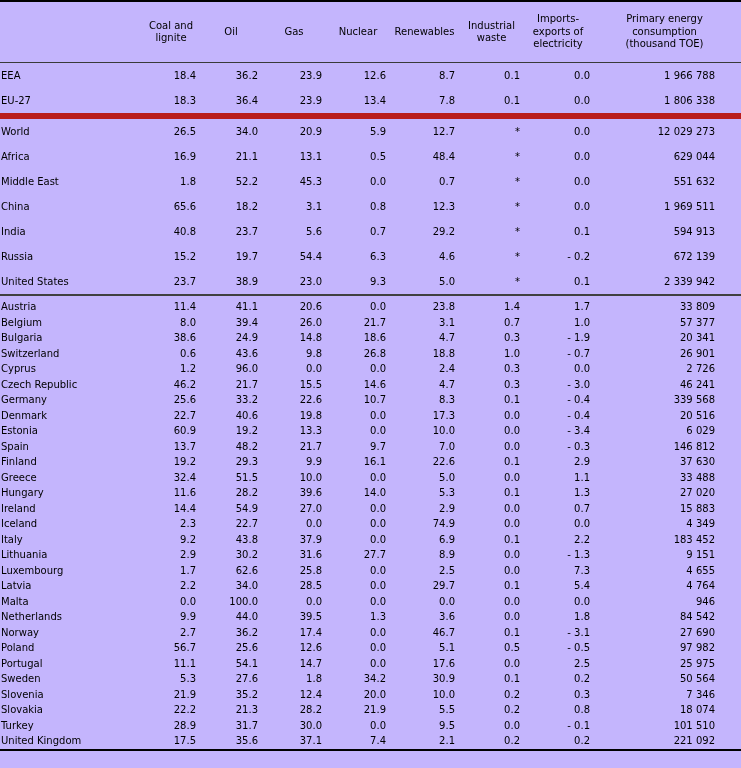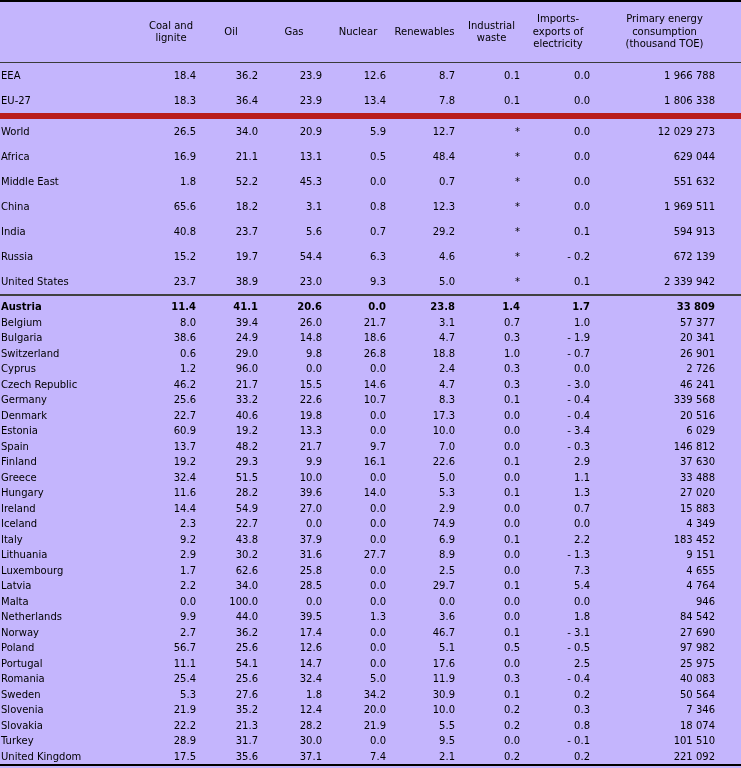--- a/index.html
+++ b/index.html
@@ -72,21 +72,20 @@
     height: 15.5px;
     padding-top: 0;
     padding-bottom: 0;
     vertical-align: middle;
   }
   tbody[data-section="world-regions"] tr:first-child td {
     border-top: 6px solid #b91c1c;
   }
   tbody[data-section="countries"] tr:first-child td {
     border-top: 2px solid #404040;
-    font-weight: bold;
   }
   tbody[data-section="countries"] tr:first-child td {
     padding-top: 3px;
   }
 </style>
 </head>
 <body>
 
 <div class="page">
   <table class="energy">
@@ -247,21 +246,21 @@
           <td class="num col2">14.8</td>
           <td class="num col3">18.6</td>
           <td class="num col4">4.7</td>
           <td class="num col5">0.3</td>
           <td class="num col6">- 1.9</td>
           <td class="num col7">20 341</td>
         </tr>
         <tr>
           <td class="label">Switzerland</td>
           <td class="num col0">0.6</td>
-          <td class="num col1">29.0</td>
+          <td class="num col1">43.6</td>
           <td class="num col2">9.8</td>
           <td class="num col3">26.8</td>
           <td class="num col4">18.8</td>
           <td class="num col5">1.0</td>
           <td class="num col6">- 0.7</td>
           <td class="num col7">26 901</td>
         </tr>
         <tr>
           <td class="label">Cyprus</td>
           <td class="num col0">1.2</td>
@@ -476,31 +475,20 @@
           <td class="num col0">11.1</td>
           <td class="num col1">54.1</td>
           <td class="num col2">14.7</td>
           <td class="num col3">0.0</td>
           <td class="num col4">17.6</td>
           <td class="num col5">0.0</td>
           <td class="num col6">2.5</td>
           <td class="num col7">25 975</td>
         </tr>
         <tr>
-          <td class="label">Romania</td>
-          <td class="num col0">25.4</td>
-          <td class="num col1">25.6</td>
-          <td class="num col2">32.4</td>
-          <td class="num col3">5.0</td>
-          <td class="num col4">11.9</td>
-          <td class="num col5">0.3</td>
-          <td class="num col6">- 0.4</td>
-          <td class="num col7">40 083</td>
-        </tr>
-        <tr>
           <td class="label">Sweden</td>
           <td class="num col0">5.3</td>
           <td class="num col1">27.6</td>
           <td class="num col2">1.8</td>
           <td class="num col3">34.2</td>
           <td class="num col4">30.9</td>
           <td class="num col5">0.1</td>
           <td class="num col6">0.2</td>
           <td class="num col7">50 564</td>
         </tr>

